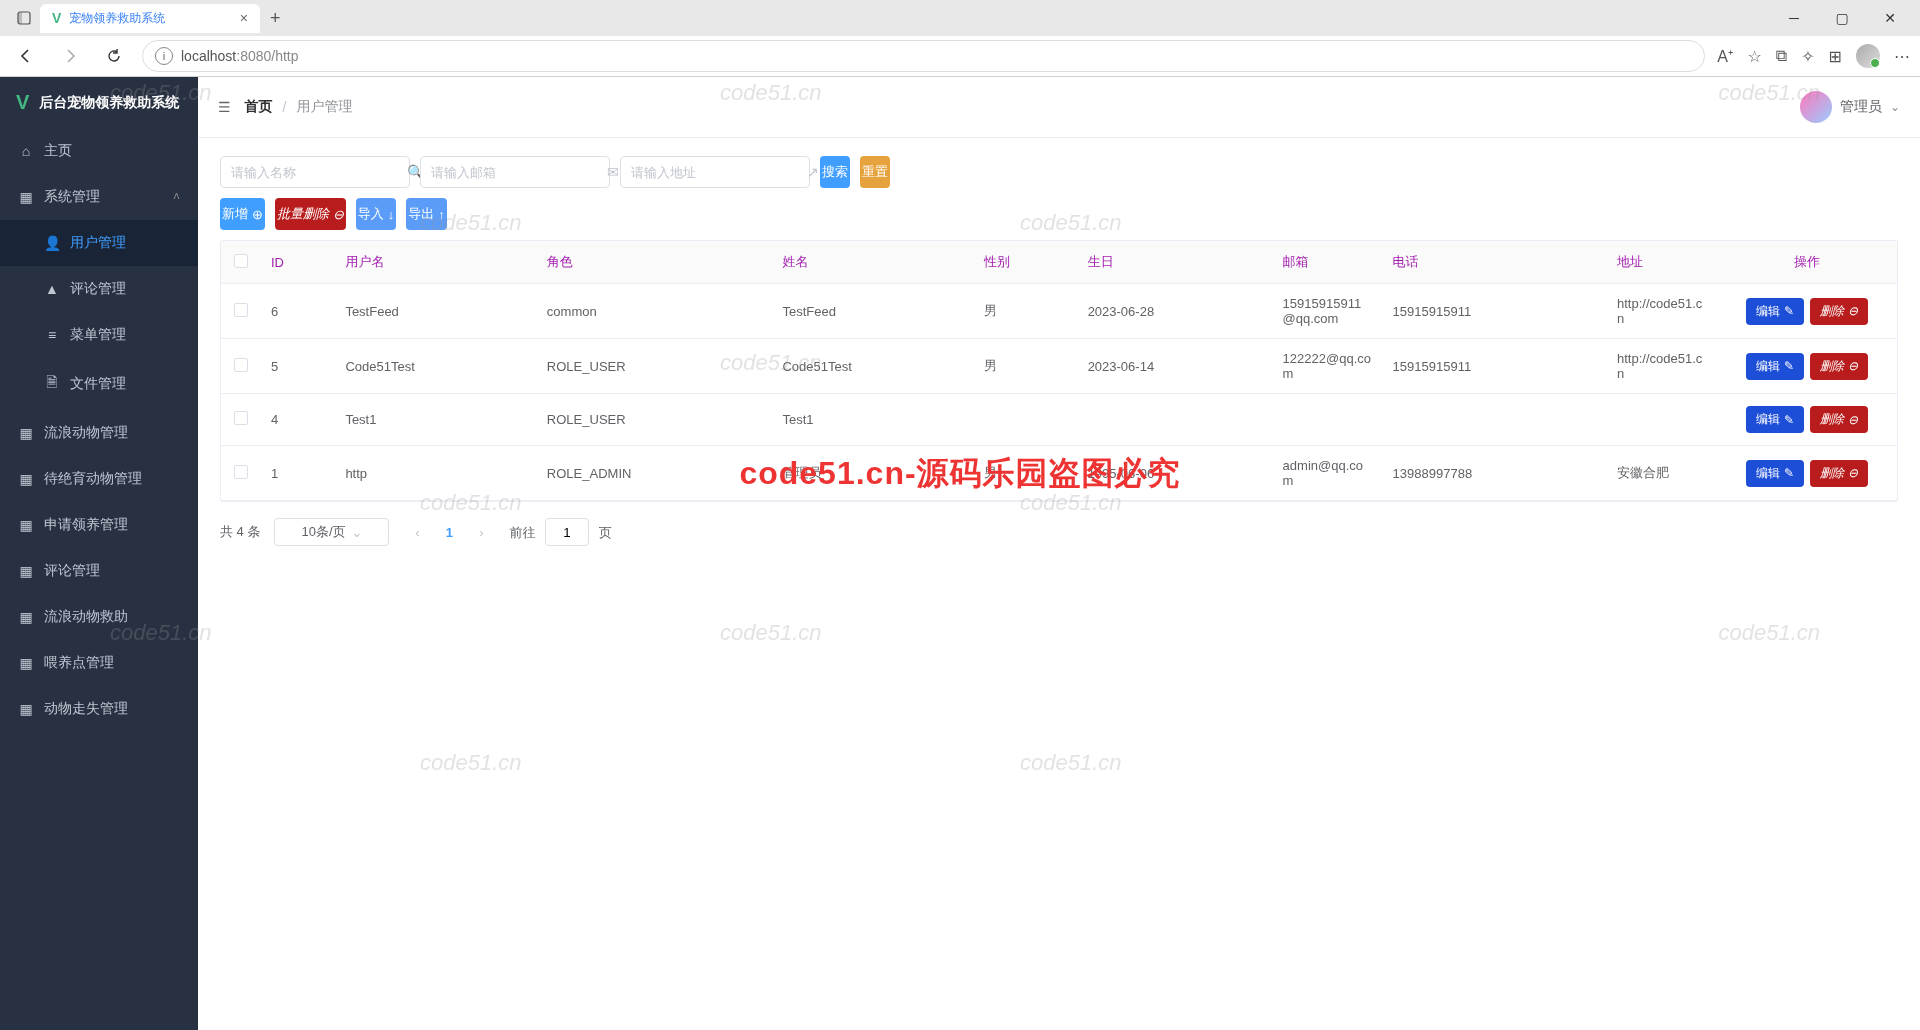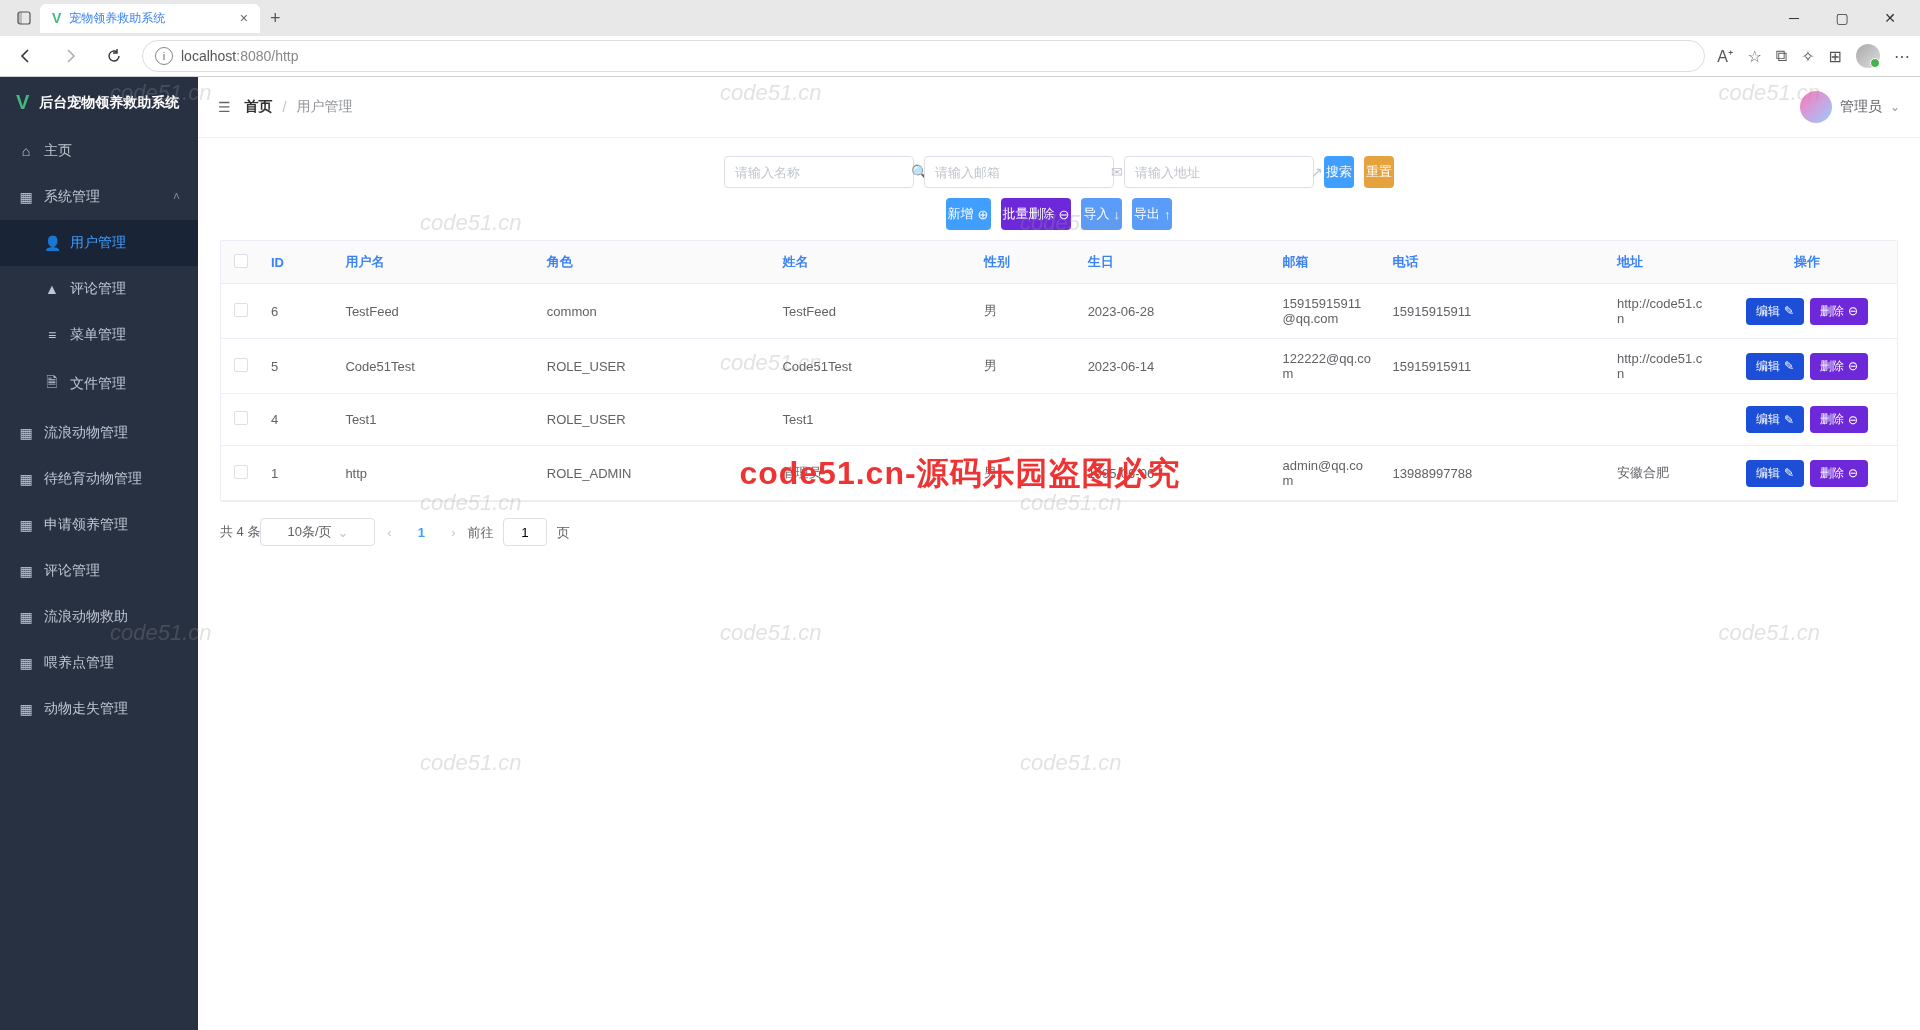--- a/index.html
+++ b/index.html
@@ -44,46 +44,46 @@
 .hamburger { margin-right: 14px; cursor: pointer; color: #666; }
 .breadcrumb { display: flex; align-items: center; gap: 10px; }
 .breadcrumb .home { color: #303133; font-weight: 600; cursor: pointer; }
 .breadcrumb .sep { color: #c0c4cc; }
 .breadcrumb .current { color: #909399; }
 .user-drop { margin-left: auto; display: flex; align-items: center; gap: 8px; cursor: pointer; }
 .user-avatar { width: 32px; height: 32px; border-radius: 50%; background: linear-gradient(135deg,#f7b,#9cf); }
 .caret { color: #909399; font-size: 12px; }
 
 .content { padding: 18px 22px; overflow: auto; }
-.toolbar-row { display: flex; align-items: center; gap: 10px; margin-bottom: 10px; flex-wrap: wrap; justify-content: center; }
+.toolbar-row { display: flex; align-items: center; gap: 10px; margin-bottom: 10px; flex-wrap: wrap; }
 .el-input { display: flex; align-items: center; border: 1px solid #dcdfe6; border-radius: 4px; height: 32px; padding: 0 10px; width: 190px; background: #fff; }
 .el-input input { border: none; outline: none; flex: 1; font-size: 13px; color: #606266; background: transparent; }
 .el-input input::placeholder { color: #c0c4cc; }
 .el-input .suffix { color: #c0c4cc; font-size: 14px; cursor: pointer; }
 .btn { display: inline-flex; align-items: center; gap: 4px; padding: 7px 2px; border-radius: 4px; color: #fff; cursor: pointer; font-size: 13px; border: none; }
 .btn-primary { background: #409eff; }
 .btn-warning { background: #e6a23c; }
-.btn-danger { background: #6d28d9; }
+.btn-danger { background: #b91c1c; font-style: italic; }
 .btn-success { background: #1d4ed8; }
 .btn-info { background: #5a9cf8; }
 .btn-sm { padding: 5px 10px; font-size: 12px; }
 
 
 .table-wrap { border: 1px solid #ebeef5; border-radius: 2px; }
 table { width: 100%; border-collapse: collapse; }
 th, td { padding: 12px 10px; text-align: left; border-bottom: 1px solid #ebeef5; font-size: 13px; }
-th { background: #fafafa; color: #3b82f6; font-weight: 700; }
+th { background: #fafafa; color: #a21caf; font-weight: 400; }
 td { color: #606266; }
 .chk { width: 40px; text-align: center; }
 .chkbox { width: 14px; height: 14px; border: 1px solid #dcdfe6; border-radius: 2px; display: inline-block; cursor: pointer; background: #fff; }
 .ops { text-align: center; }
 .ops .btn { margin: 0 3px; }
 
 
-.pagination { display: flex; align-items: center; gap: 0; margin-top: 16px; color: #606266; font-size: 13px; }
+.pagination { display: flex; align-items: center; gap: 14px; margin-top: 16px; color: #606266; font-size: 13px; }
 .page-size { border: 1px solid #dcdfe6; border-radius: 4px; padding: 4px 26px; display: flex; align-items: center; gap: 6px; cursor: pointer; }
 .pager { display: flex; align-items: center; gap: 4px; }
 .pg-btn { width: 28px; height: 28px; display: flex; align-items: center; justify-content: center; cursor: pointer; color: #c0c4cc; border-radius: 3px; }
 .pg-btn.active { color: #409eff; font-weight: 600; }
 .jump input { width: 44px; height: 28px; border: 1px solid #dcdfe6; border-radius: 4px; text-align: center; margin: 0 6px; outline: none; }
 
 
 .watermark { position: fixed; color: rgba(150,150,150,0.28); font-size: 22px; font-style: italic; pointer-events: none; z-index: 999; }
 .center-mark { position: fixed; top: 46%; left: 50%; transform: translate(-50%,-50%); color: #e33; font-size: 32px; font-weight: 600; pointer-events: none; z-index: 1000; letter-spacing: 1px; }
 svg { display: block; }

